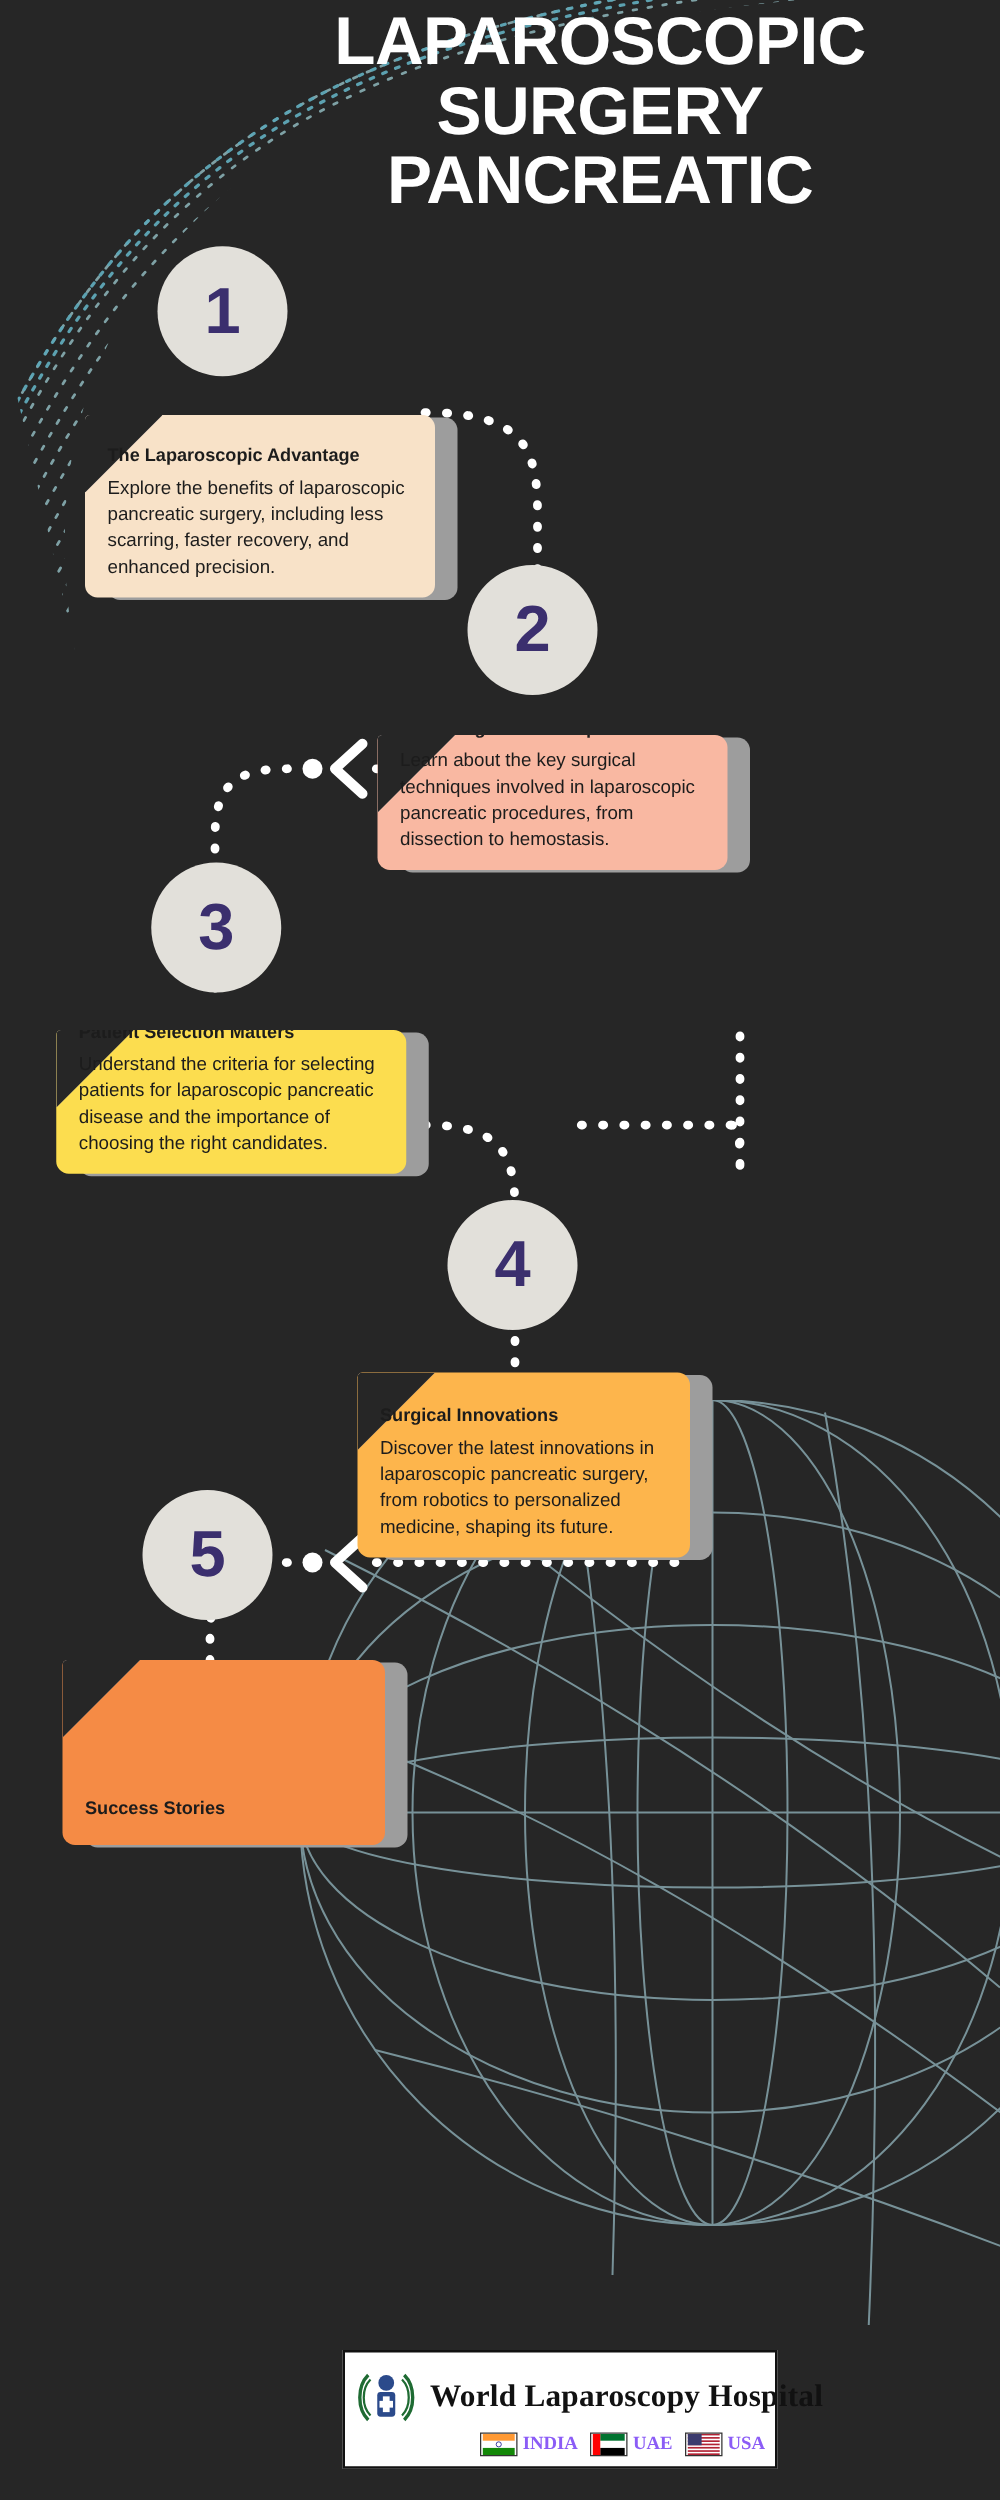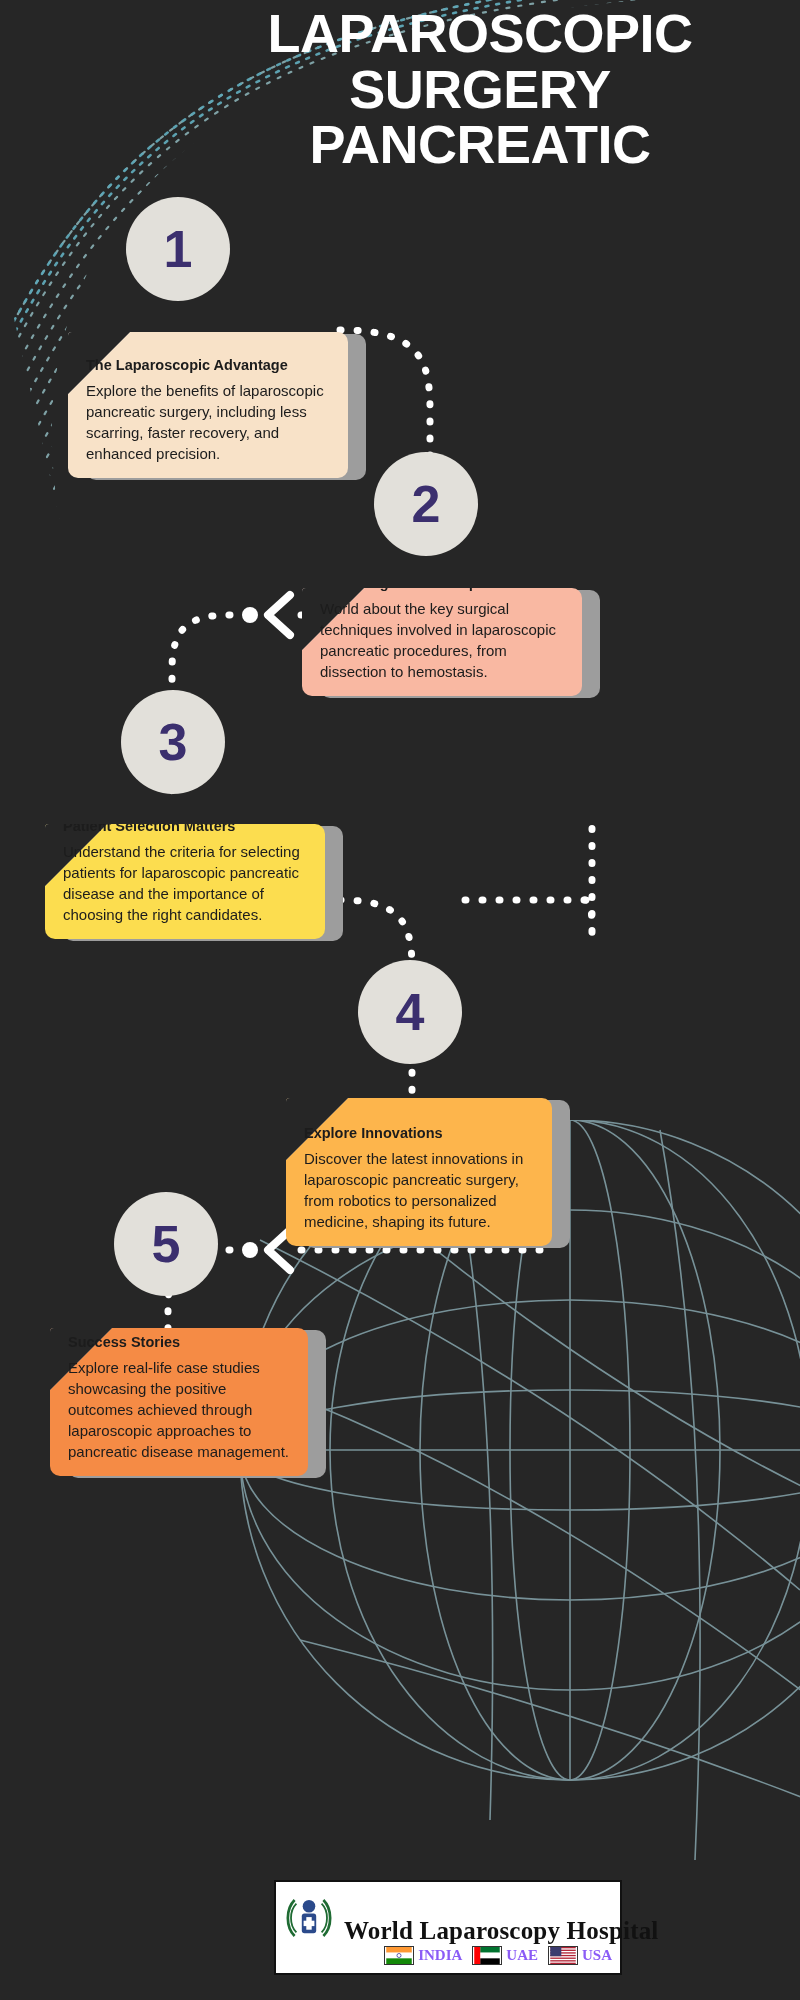--- a/index.html
+++ b/index.html
@@ -59,21 +59,21 @@
 
   
   .conn { position:absolute; overflow:visible; pointer-events:none; }
 
   
   .logo-box {
     position:absolute; left:274px; top:1880px; width:348px; height:95px;
     background:#ffffff; border:2px solid #111; display:flex; flex-direction:column;
     align-items:stretch; justify-content:center; padding:4px 6px;
   }
-  .logo-top { display:flex; align-items:flex-end; gap:8px; }
+  .logo-top { display:flex; align-items:center; gap:8px; }
   .logo-emblem { width:54px; height:54px; flex:0 0 54px; }
   .logo-name { font-family:"Liberation Serif", serif; font-weight:700; font-size:25px; color:#111; letter-spacing:.2px; white-space:nowrap; }
   .logo-flags { display:flex; align-items:center; justify-content:flex-end; gap:10px; padding-right:2px; margin-top:1px; }
   .flag-item { display:flex; align-items:center; gap:4px; }
   .flag { width:30px; height:19px; border:1px solid #333; display:block; }
   .flag-label { font-weight:700; font-size:15px; color:#8b5cf6; font-family:"Liberation Serif", serif; }
 </style>
 </head>
 <body style="background: rgb(38, 38, 38);">
 
@@ -193,21 +193,21 @@
     <span>1</span>
   </div>
 
   <div class="card-wrap" style="left:302px; top:572px; width:280px; height:108px;">
     <div class="shadow" style="background: rgb(157, 157, 157);"></div>
     <div class="card" style="background:#f9b8a2;">
       <div class="fold" style="background: rgb(166, 168, 171);"></div>
       <div class="fold-notch" style="background: rgb(38, 38, 38);"></div>
       <div class="card-body">
         <div class="card-title">Mastering the Techniques</div>
-        <div class="card-text">World about the key surgical techniques involved in laparoscopic pancreatic procedures, from dissection to hemostasis.</div>
+        <div class="card-text">Learn about the key surgical techniques involved in laparoscopic pancreatic procedures, from dissection to hemostasis.</div>
       </div>
     </div>
   </div>
   <div class="badge" style="left: 374px; top: 452px; background: rgb(226, 224, 218); color: rgb(59, 47, 110);">
     <span>2</span>
   </div>
 
   <div class="card-wrap" style="left:45px; top:808px; width:280px; height:115px;">
     <div class="shadow" style="background: rgb(157, 157, 157);"></div>
     <div class="card" style="background:#fcdd4f;">
@@ -222,37 +222,36 @@
   <div class="badge" style="left: 121px; top: 690px; background: rgb(226, 224, 218); color: rgb(59, 47, 110);">
     <span>3</span>
   </div>
 
   <div class="card-wrap" style="left:286px; top:1082px; width:266px; height:148px;">
     <div class="shadow" style="background: rgb(157, 157, 157);"></div>
     <div class="card" style="background:#fdb54c;">
       <div class="fold" style="background: rgb(166, 168, 171);"></div>
       <div class="fold-notch" style="background: rgb(38, 38, 38);"></div>
       <div class="card-body">
-        <div class="card-title">Explore Innovations</div>
+        <div class="card-title">Surgical Innovations</div>
         <div class="card-text">Discover the latest innovations in laparoscopic pancreatic surgery, from robotics to personalized medicine, shaping its future.</div>
       </div>
     </div>
   </div>
   <div class="badge" style="left: 358px; top: 960px; background: rgb(226, 224, 218); color: rgb(59, 47, 110);">
     <span>4</span>
   </div>
 
   <div class="card-wrap" style="left:50px; top:1312px; width:258px; height:148px;">
     <div class="shadow" style="background: rgb(157, 157, 157);"></div>
     <div class="card" style="background:#f58b45;">
       <div class="fold" style="background: rgb(166, 168, 171);"></div>
       <div class="fold-notch" style="background: rgb(38, 38, 38);"></div>
       <div class="card-body">
         <div class="card-title">Success Stories</div>
-        <div class="card-text">Explore real-life case studies showcasing the positive outcomes achieved through laparoscopic approaches to pancreatic disease management.</div>
       </div>
     </div>
   </div>
   <div class="badge" style="left: 114px; top: 1192px; background: rgb(226, 224, 218); color: rgb(59, 47, 110);">
     <span>5</span>
   </div>
 
   <div class="logo-box">
     <div class="logo-top">
       <svg class="logo-emblem" viewBox="0 0 60 60">

